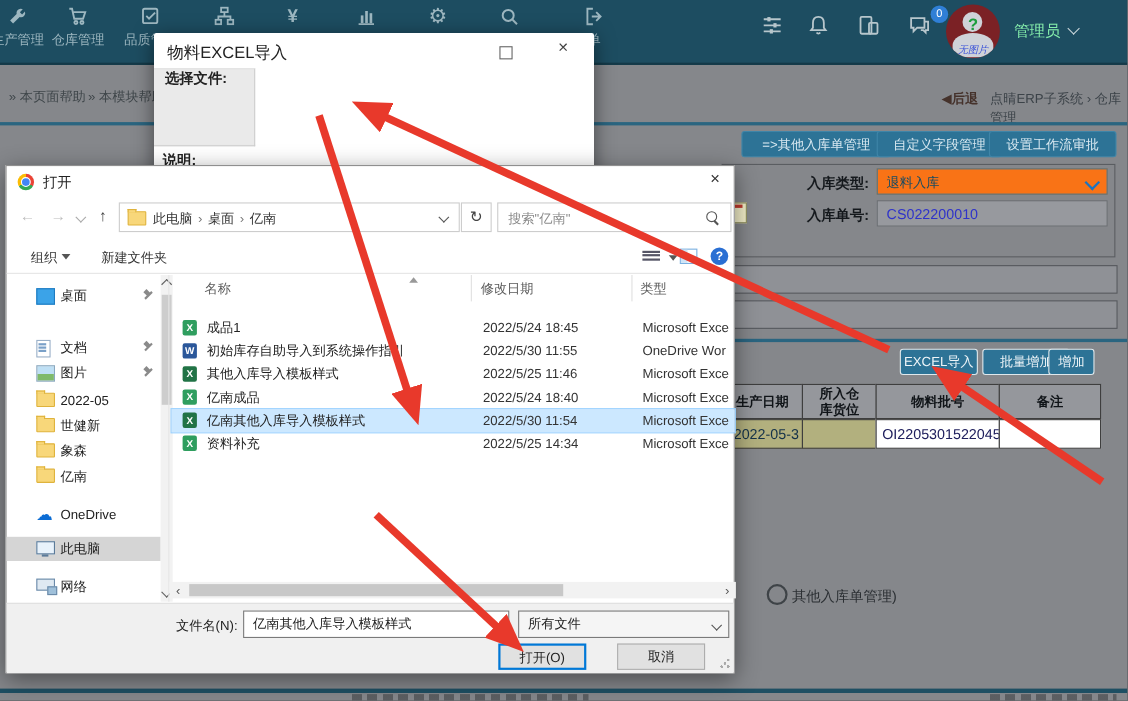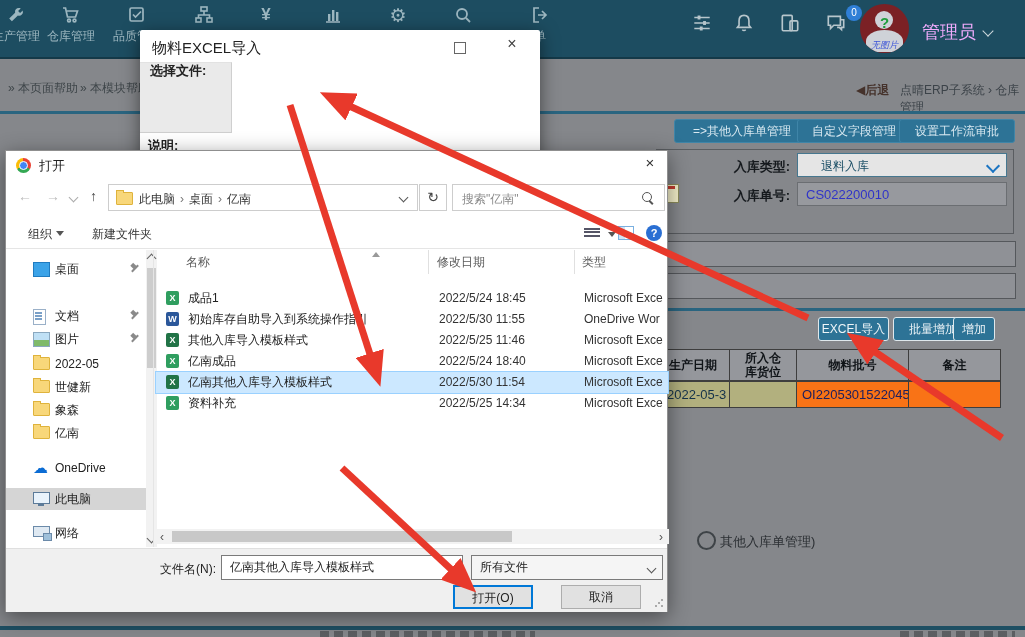--- a/index.html
+++ b/index.html
@@ -12,47 +12,47 @@
   .nav-item svg{display:block;margin:0 auto;}
   .yen{font-size:17px;font-weight:bold;line-height:20px;}
   .gear{font-size:19px;line-height:20px;font-family:"DejaVu Sans",sans-serif;}
   .badge{position:absolute;left:846px;top:5px;width:16px;height:16px;border-radius:50%;background:#2f7fd6;color:#fff;
          font-size:10px;text-align:center;line-height:16px;z-index:6;}
   .avatar{position:absolute;left:860px;top:4px;width:49px;height:49px;border-radius:50%;background:#7b2125;overflow:hidden;}
   .avatar .head{position:absolute;left:15px;top:7px;width:18px;height:18px;border-radius:50%;background:#cfd2d8;}
   .avatar .body{position:absolute;left:6px;top:26px;width:37px;height:22px;border-radius:50% 50% 0 0;background:#cfd2d8;}
   .avatar .qmark{position:absolute;left:0;top:10px;width:49px;text-align:center;color:#1d9e3c;font-weight:bold;font-size:15px;}
   .avatar .cap{position:absolute;left:0;bottom:1px;width:49px;text-align:center;color:#3a52d8;font-size:9px;font-style:italic;}
-  .userline{position:absolute;left:922px;top:20px;color:#f0abfc;font-size:18px;}
+  .userline{position:absolute;left:922px;top:20px;color:#86efac;font-size:14px;}
   .chev-lt{display:inline-block;width:7px;height:7px;border-right:1.6px solid #cdd8dc;border-bottom:1.6px solid #cdd8dc;
            transform:rotate(45deg);margin-left:8px;vertical-align:3px;}
   
   .crumb{position:absolute;top:80px;color:#3f464a;font-size:12px;}
   .crumb-r{position:absolute;top:82px;color:#3c4349;font-size:12px;}
   .backtxt{color:#45322b;font-weight:bold;}
   .tealhr{position:absolute;left:0;top:111px;width:1025px;height:3px;background:#2a6580;}
   .tbtn{position:absolute;top:119px;height:22px;background:#2d7396;color:#d9e9f1;border:1px solid #3f85a8;border-radius:3px;
         font-size:12px;line-height:22px;text-align:center;padding:0 8px;}
   .panel1{position:absolute;left:656px;top:149px;width:356px;height:83px;border:1px solid #5a5d61;}
   .flabel{position:absolute;width:130px;text-align:right;color:#15191d;font-weight:bold;font-size:13px;}
-  .dropdown{position:absolute;left:797px;top:153px;width:210px;height:24px;background:#e5e5e5;border:1px solid #46778f;
-            color:#174b63;font-size:12px;line-height:24px;padding-left:23px;box-sizing:border-box;}
+  .dropdown{position:absolute;left:797px;top:153px;width:210px;height:24px;background:#f97316;border:1px solid #46778f;
+            color:#174b63;font-size:12px;line-height:24px;padding-left:8px;box-sizing:border-box;}
   .chev-blue{position:absolute;right:8px;top:7px;width:8px;height:8px;border-right:2.4px solid #1b74c2;border-bottom:2.4px solid #1b74c2;transform:rotate(45deg);}
   .gfield{position:absolute;left:797px;top:182px;width:210px;height:24px;background:#97999e;border:1px solid #6b6e72;
           color:#2f33c9;font-size:13px;line-height:24px;padding-left:8px;box-sizing:border-box;}
   .gbar{position:absolute;left:650px;width:366px;height:26px;background:#8f9196;border:1px solid #55585c;box-sizing:border-box;}
   .teal2{position:absolute;left:650px;top:308px;width:375px;height:3px;background:#2a6580;}
   .abtn{position:absolute;top:317px;height:24px;background:#2d7396;color:#eef5f8;border:1px solid #dfe8ec;border-radius:3px;
         font-size:12px;line-height:22px;text-align:center;box-sizing:border-box;}
   .thead{position:absolute;top:349px;height:32px;background:#95979c;border:1px solid #3e3e3e;box-sizing:border-box;
          color:#101418;font-weight:bold;font-size:12px;display:flex;align-items:center;justify-content:center;text-align:center;}
   .thead .wrap{width:44px;word-break:break-all;line-height:14px;}
   .tcell{position:absolute;top:381px;height:27px;border:1px solid #3e3e3e;box-sizing:border-box;font-size:13px;line-height:25px;}
   .cell-y{background:#b2b07e;color:#14324a;}
-  .cell-w{background:#f97316;color:#20205e;}
+  .cell-w{background:#ffffff;color:#20205e;}
   .radio{position:absolute;left:697px;top:531px;width:15px;height:15px;border:2px solid #3e4347;border-radius:50%;}
   .radiolbl{position:absolute;left:720px;top:533px;color:#2b2f33;font-size:13px;}
   .botbar{position:absolute;left:0;top:626px;width:1025px;height:4px;background:#1e4f63;}
   .glyphs{position:absolute;top:631px;height:6px;background:repeating-linear-gradient(90deg,#3a3d40 0 9px,transparent 9px 14px);opacity:.55;}
   .mini-ico{position:absolute;left:662px;top:184px;width:15px;height:17px;background:#f3efc9;border:1px solid #8a8a5a;}
   .mini-ico:before{content:'';position:absolute;left:1px;top:1px;width:11px;height:3px;background:#c23b2e;}
   
   .modal{position:absolute;left:140px;top:30px;width:400px;height:145px;background:#fff;z-index:10;
          box-shadow:0 4px 18px rgba(0,0,0,.5);border-radius:2px;}
   .mtitle{position:absolute;left:12px;top:9px;font-size:15px;color:#222;}

